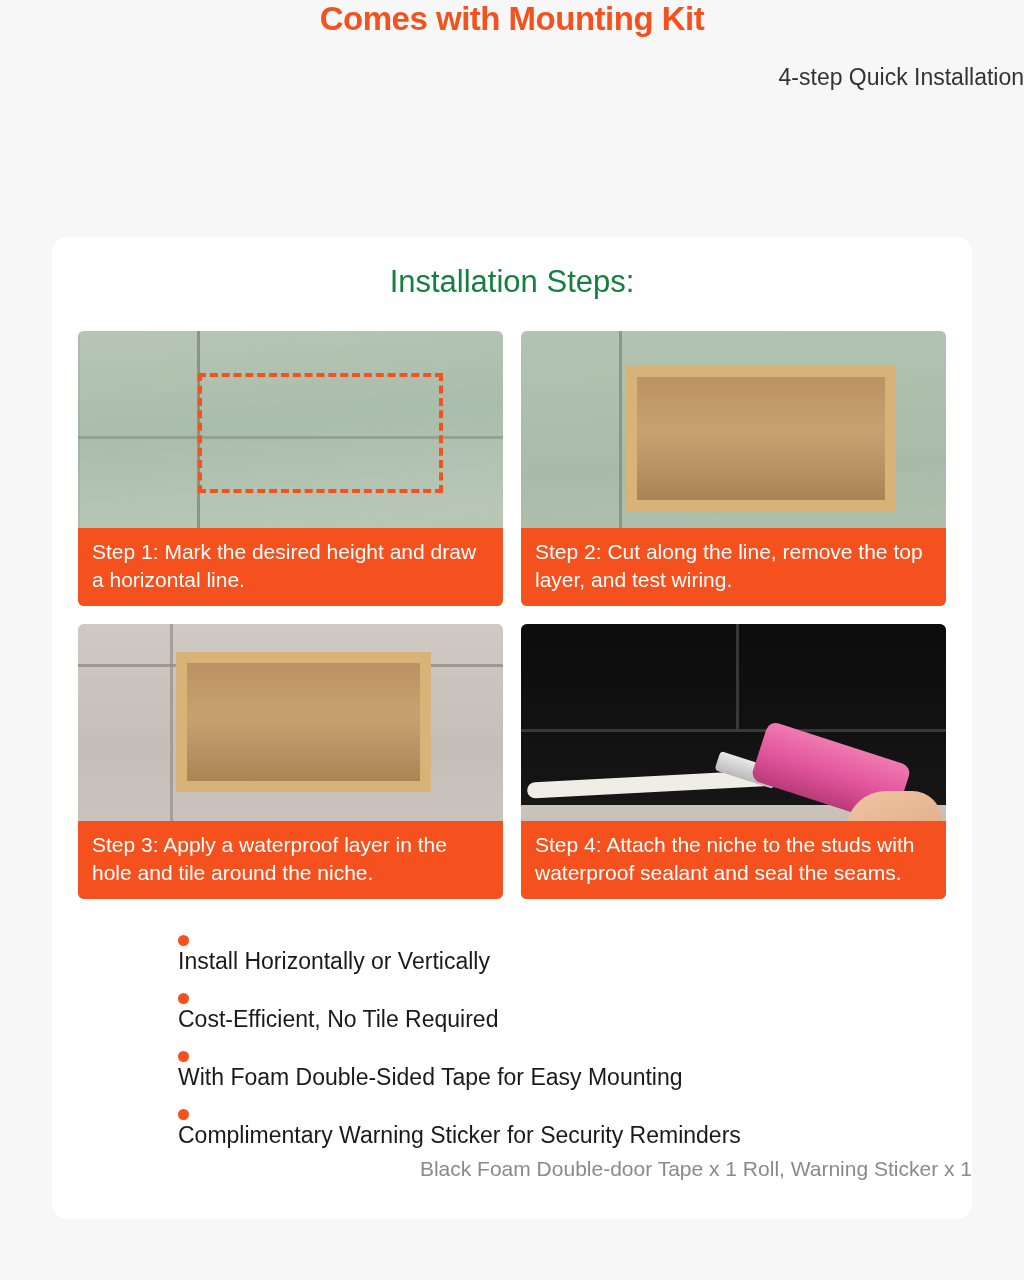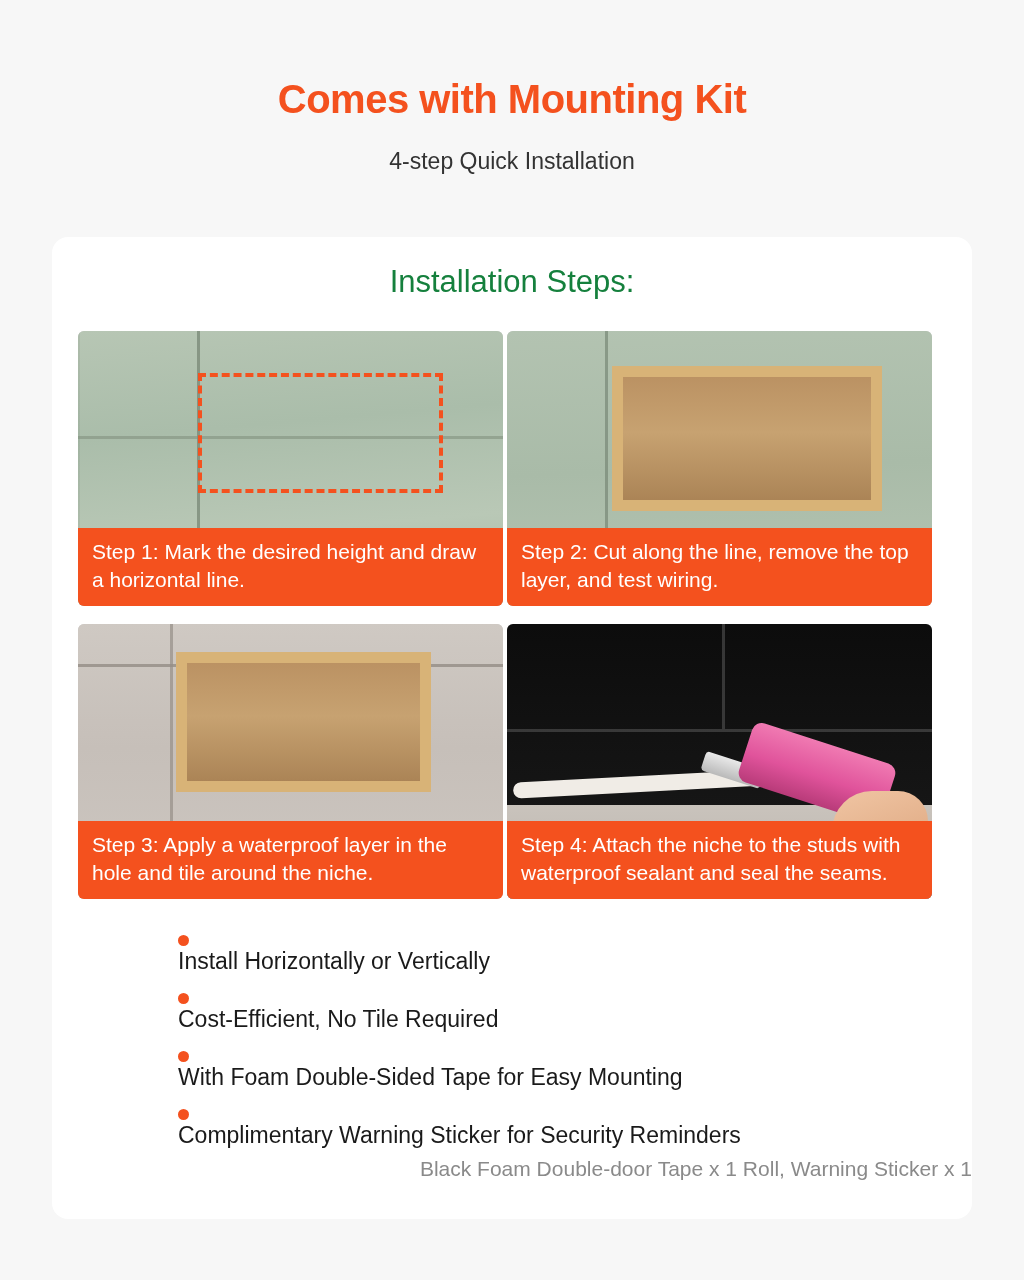--- a/index.html
+++ b/index.html
@@ -16,30 +16,29 @@
 
   .page {
     position: relative;
     width: 1024px;
     height: 1280px;
     box-sizing: border-box;
   }
 
   .headline {
     text-align: center;
-    font-size: 40px;
+    font-size: 33px;
     font-weight: bold;
     color: #f4511e;
     letter-spacing: -0.5px;
-    padding-top: 76px;
     line-height: 1.15;
   }
 
   .subhead {
-    text-align: center;
+    text-align: right;
     font-size: 23px;
     color: #333333;
     margin-top: 26px;
     font-weight: 400;
   }
 
   .card {
     position: absolute;
     left: 52px;
     top: 237px;
@@ -58,21 +57,21 @@
     font-weight: 400;
   }
 
   .steps-grid {
     position: absolute;
     left: 26px;
     top: 94px;
     width: 868px;
     display: flex;
     flex-wrap: wrap;
-    gap: 18px 4px;
+    gap: 18px 18px;
   }
 
   .step-card {
     width: 425px;
     height: 275px;
     border-radius: 6px;
     overflow: hidden;
     position: relative;
     background: #cfcfcf;
   }

